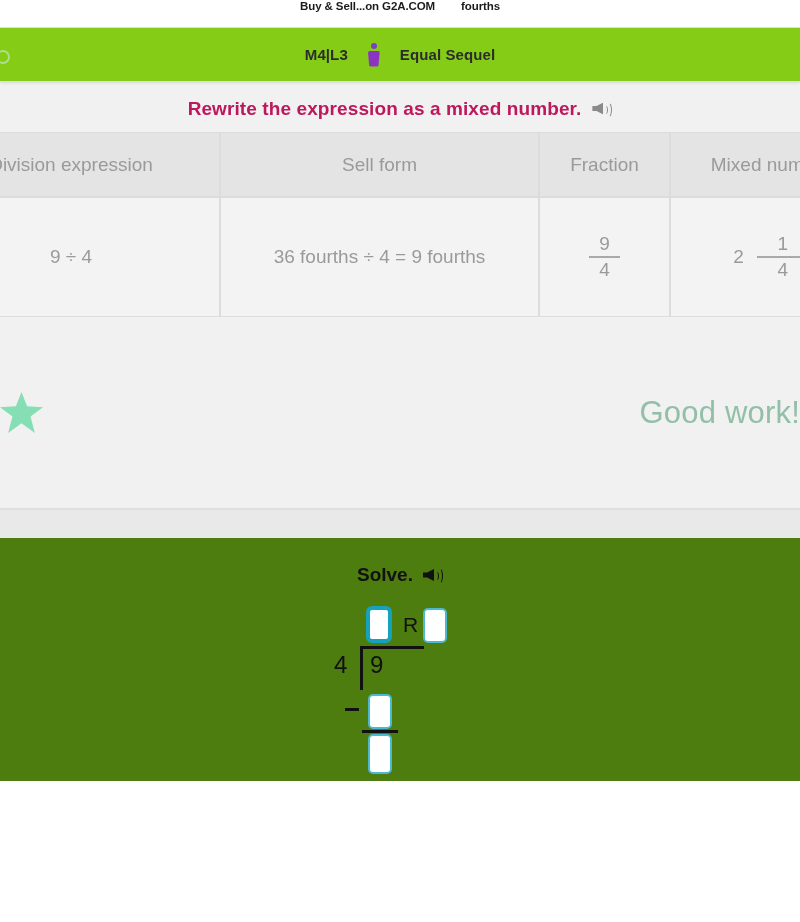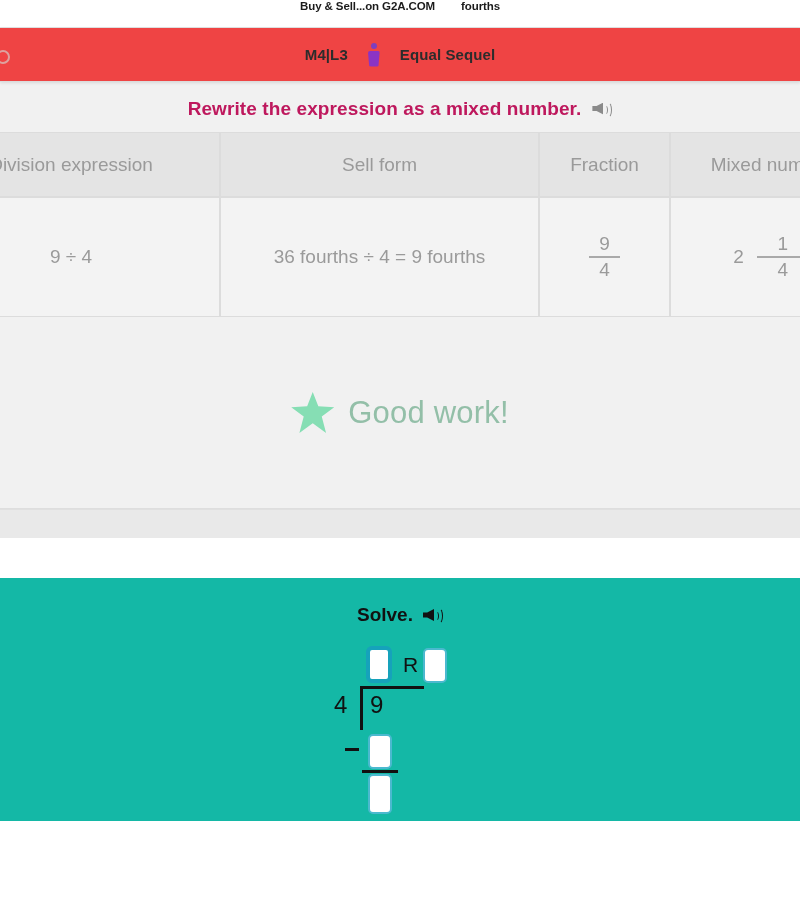--- a/index.html
+++ b/index.html
@@ -29,21 +29,21 @@
     font-size: 11.5px;
     font-weight: bold;
     color: #1b1b1b;
     letter-spacing: -0.1px;
     white-space: nowrap;
   }
 
   
   .app-header {
     height: 53px;
-    background: #ef4444;
+    background: #84cc16;
     border-bottom: 1px solid #dcdcdc;
     box-shadow: 0 1px 3px rgba(0,0,0,0.10);
     display: flex;
     align-items: center;
     justify-content: center;
     gap: 18px;
     position: relative;
     z-index: 3;
   }
   .header-cut-left {
@@ -206,21 +206,21 @@
   }
   .mixed .whole { font-size: 19px; }
   .mixed .frac .bar { min-width: 52px; }
 
   
   .feedback-area {
     background: #f1f1f1;
     height: 191px;
     display: flex;
     align-items: center;
-    justify-content: center;
+    justify-content: space-between;
     gap: 14px;
   }
   .star {
     width: 43px;
     height: 41px;
     background: #86deb4;
     clip-path: polygon(50% 0%, 63% 35%, 100% 37%, 71% 60%, 81% 100%, 50% 76%, 19% 100%, 29% 60%, 0% 37%, 37% 35%);
   }
   .feedback-text {
     font-size: 31px;
@@ -228,23 +228,22 @@
     letter-spacing: 0.2px;
   }
   .panel-footer {
     background: #e9e9e9;
     height: 28px;
     border-top: 1px solid #e0e0e0;
   }
 
   
   .solve-section {
-    background: #14b8a6;
+    background: #4d7c0f;
     padding-top: 26px;
-    margin-top: 40px;
   }
   .solve-header {
     display: flex;
     align-items: center;
     justify-content: center;
     gap: 10px;
   }
   .solve-label {
     font-size: 19px;
     font-weight: bold;

